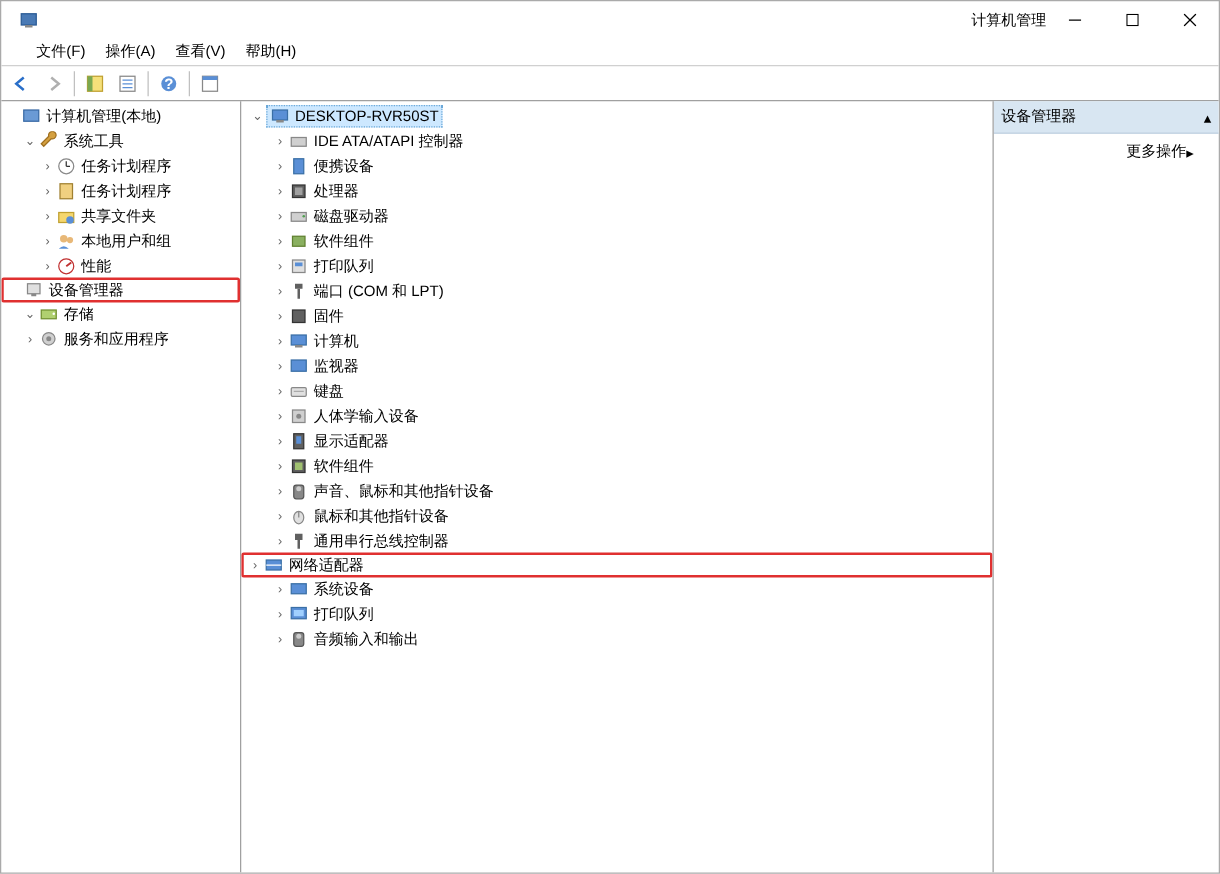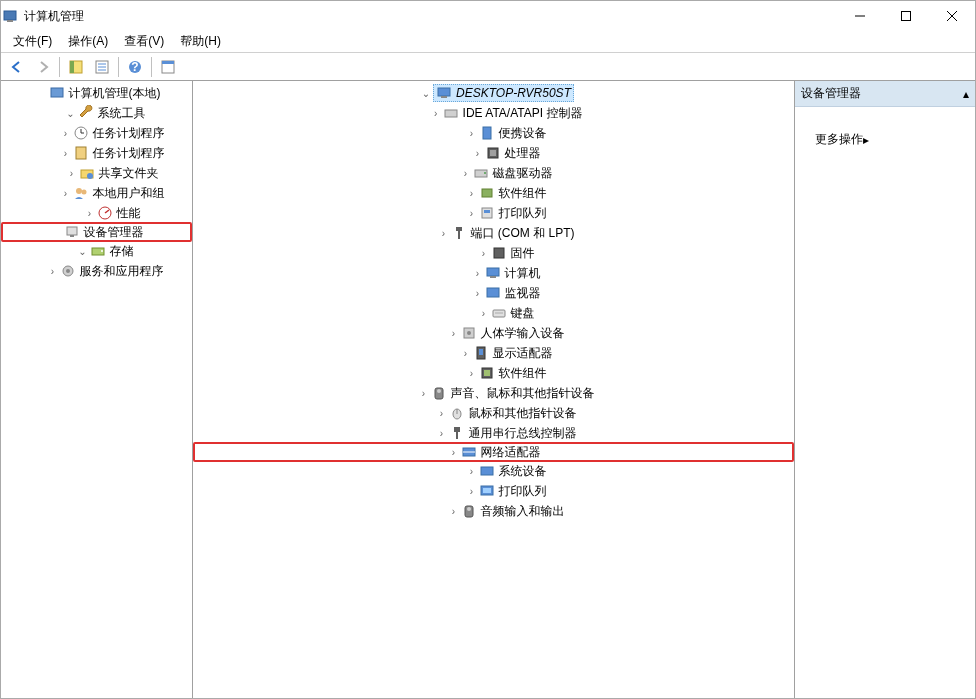--- a/index.html
+++ b/index.html
@@ -1,52 +1,52 @@
 <!DOCTYPE html>
 <html><head>
 <meta charset="utf-8">
 <style>
 * { margin: 0; padding: 0; box-sizing: border-box; font-family: "Microsoft YaHei", "Segoe UI", sans-serif; font-size: 12px; }
 body { background: #fff; width: 976px; height: 699px; overflow: hidden; border: 1px solid #aaa; }
 
-.titlebar { height: 30px; display: flex; align-items: center; padding-left: 1px; }
+.titlebar { height: 30px; display: flex; align-items: center; padding-left: 14px; text-align: right; }
 .titlebar .app-icon { width: 16px; height: 16px; margin-right: 6px; }
 .titlebar .title { flex: 1; }
 .titlebar .win-btn { width: 46px; height: 30px; display: flex; align-items: center; justify-content: center; }
 
-.menubar { height: 22px; display: flex; align-items: center; padding: 0 4px; border-bottom: 1px solid #d0d0d0; }
+.menubar { height: 22px; display: flex; align-items: center; padding: 0 20px; border-bottom: 1px solid #d0d0d0; }
 .menubar .menu-item { padding: 2px 8px; }
 
 .toolbar { height: 28px; display: flex; align-items: center; padding: 0 4px; gap: 2px; border-bottom: 1px solid #a0a0a0; }
 .toolbar .tool-btn { width: 24px; height: 24px; display: flex; align-items: center; justify-content: center; border: 1px solid transparent; }
 .toolbar .sep { width: 1px; height: 20px; background: #c0c0c0; margin: 0 2px; }
 
 .body-area { display: flex; height: calc(100% - 80px); }
 .left-pane { width: 192px; border-right: 1px solid #a0a0a0; padding: 2px 0; overflow: hidden; }
 .mid-pane { flex: 1; border-right: 1px solid #a0a0a0; padding: 2px 0; overflow: hidden; position: relative; }
 .right-pane { width: 180px; display: flex; flex-direction: column; }
 
 .right-header { background: #f0f0f0; padding: 4px 6px; border-bottom: 1px solid #d0d0d0; font-weight: normal; }
 .right-subhead { background: #d8e6f2; padding: 4px 6px; display: flex; justify-content: space-between; align-items: center; border-bottom: 1px solid #c0d0e0; }
-.right-item { padding: 24px 20px; display: flex; justify-content: flex-start; align-items: center; }
-
-.tree-row { display: flex; align-items: center; height: 20px; white-space: nowrap; cursor: default; justify-content: center; }
+.right-item { padding: 6px 20px; display: flex; justify-content: flex-end; align-items: center; }
+
+.tree-row { display: flex; align-items: center; height: 20px; white-space: nowrap; cursor: default; }
 .tree-row .chev { width: 14px; text-align: center; color: #666; font-size: 10px; }
 .tree-row .ico { width: 16px; height: 16px; margin-right: 4px; display: inline-flex; align-items: center; justify-content: center; }
 .tree-row .lbl { }
 .indent-0 { padding-left: 2px; }
 .indent-1 { padding-left: 16px; }
 .indent-2 { padding-left: 30px; }
 
 .mid-indent-0 { padding-left: 6px; }
 .mid-indent-1 { padding-left: 24px; }
 
 .highlight-red { border: 2px solid #e03030; border-radius: 2px; padding: 0 2px; margin: -1px 0; }
 
-.tree-row.selected .lbl-wrap { background: #cde8ff; border: 1px dotted #6aa8d8; padding: 0 2px; font-style: italic; }
+.tree-row.selected .lbl-wrap { background: #cde8ff; border: 1px dotted #6aa8d8; padding: 0 2px; }
 .lbl-wrap { display: inline-flex; align-items: center; padding: 0 2px; }
 
 svg { display: block; }
 </style>
 </head>
 <body>
 
 <div class="titlebar">
   <span class="app-icon">
     <svg width="16" height="16">

